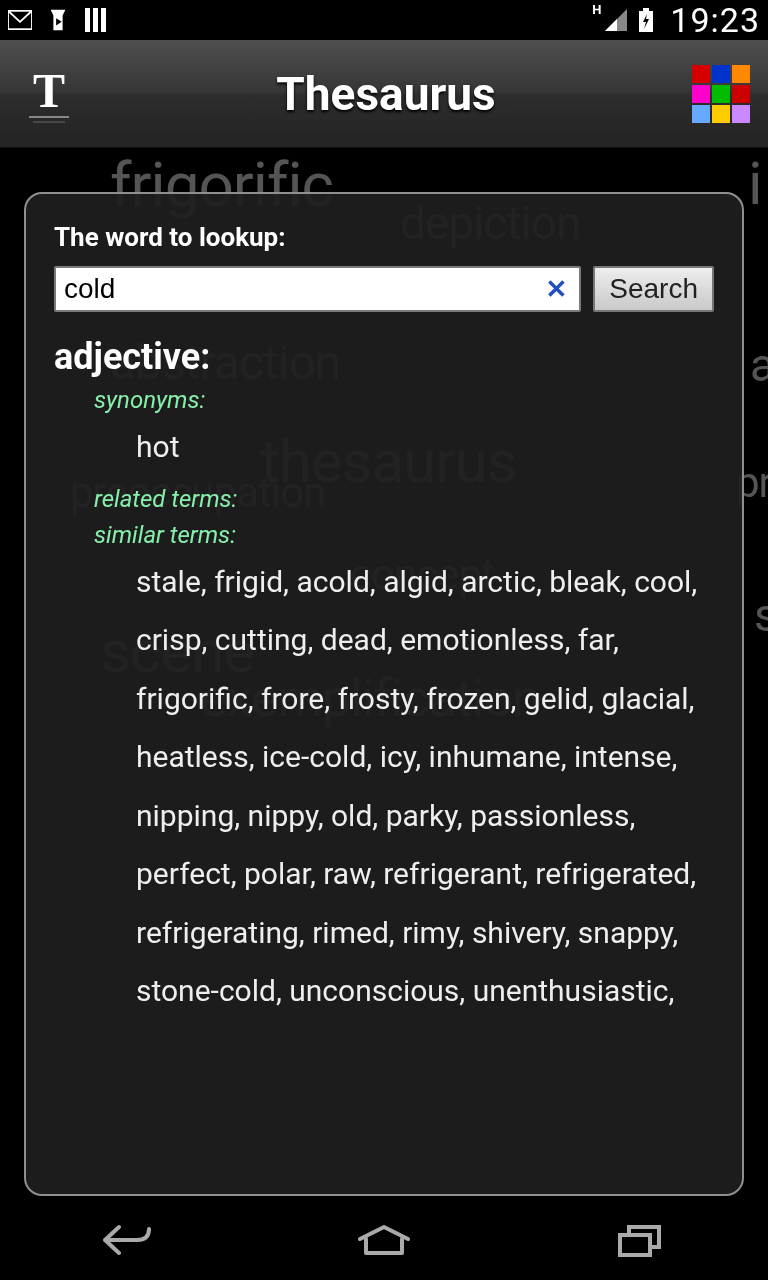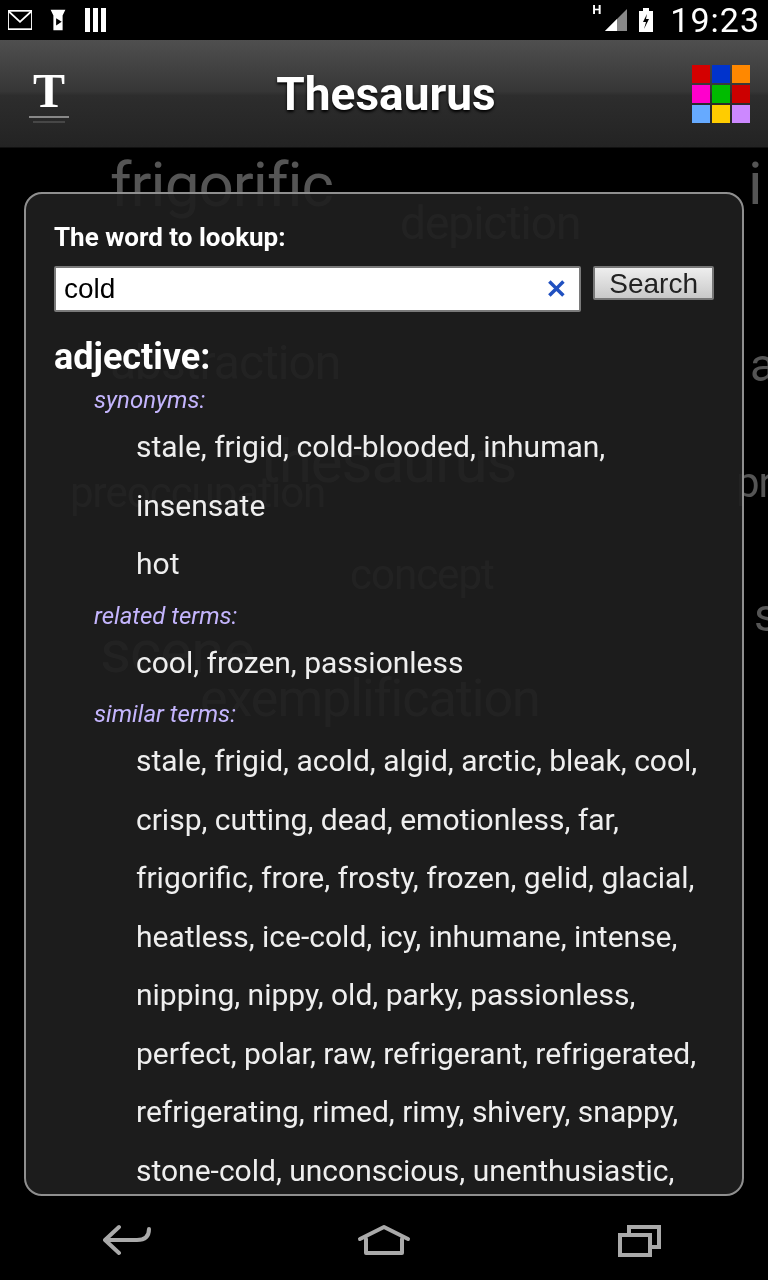--- a/index.html
+++ b/index.html
@@ -24,24 +24,24 @@
   .bg-cloud { position: absolute; left:0; right:0; top:148px; bottom:80px; overflow:hidden; }
   .bg-word { position:absolute; color:#555; font-weight:400; white-space:nowrap; letter-spacing:-1px;}
   
   
   .card { position: absolute; left: 24px; right: 24px; top: 192px; bottom: 84px; border: 2px solid #8f8f8f; border-radius: 18px; background: rgba(30,30,30,0.92); padding: 28px 28px 0 28px; overflow: hidden; }
   .lookup-label { color: #fff; font-size: 26px; font-weight: bold; margin-bottom: 14px;}
   .search-row { display: flex; gap: 12px; margin-bottom: 24px; }
   .search-box { flex: 1; position: relative; background:#fff; border:2px solid #7a7a7a; border-radius:2px; height:46px; display:flex; align-items:center; padding:0 8px;}
   .search-box input { border:none; outline:none; font-size:28px; width:100%; background:transparent; color:#000;}
   .clear-x { color:#2050c0; font-size:26px; font-weight:bold; padding:0 4px;}
-  .search-btn { background: linear-gradient(#eee,#c9c9c9); border:2px solid #777; border-radius:2px; padding: 0 14px; font-size:28px; color:#222; height:34px;}
+  .search-btn { background: linear-gradient(#eee,#c9c9c9); border:2px solid #777; border-radius:2px; padding: 0 14px; font-size:28px; color:#222; height:46px;}
   
   .pos-label { color:#fff; font-weight:bold; font-size:36px; margin-bottom:4px;}
-  .section-label { color:#c4b5fd; font-style:italic; font-size:24px; margin-left:40px; margin-top:8px; margin-bottom:4px;}
+  .section-label { color:#86efac; font-style:italic; font-size:24px; margin-left:40px; margin-top:8px; margin-bottom:4px;}
   .word-list { color:#eee; font-size:30px; line-height:1.95; margin-left:82px; font-weight:400; letter-spacing:0px;}
   
   
   .nav-bar { position:absolute; left:0; right:0; bottom:0; height:80px; background:#000; display:flex; align-items:center; justify-content:space-around;}
   .nav-btn { width:70px; height:40px; display:flex; align-items:center; justify-content:center;}
 </style>
 </head>
 <body>
 
 <div class="status-bar">
@@ -127,24 +127,22 @@
   <div class="search-row">
     <div class="search-box">
       <input type="text" value="cold" style="">
       <span class="clear-x">✕</span>
     </div>
     <button class="search-btn">Search</button>
   </div>
   <div class="pos-label">adjective:</div>
   <div id="sections">
       <div class="section-label">synonyms:</div>
-      <div class="word-list">stale, frigid, cold-blooded, inhuman, insensate</div>
       <div class="word-list">hot</div>
       <div class="section-label">related terms:</div>
-      <div class="word-list">cool, frozen, passionless</div>
       <div class="section-label">similar terms:</div>
       <div class="word-list">stale, frigid, acold, algid, arctic, bleak, cool, crisp, cutting, dead, emotionless, far, frigorific, frore, frosty, frozen, gelid, glacial, heatless, ice-cold, icy, inhumane, intense, nipping, nippy, old, parky, passionless, perfect, polar, raw, refrigerant, refrigerated, refrigerating, rimed, rimy, shivery, snappy, stone-cold, unconscious, unenthusiastic,</div>
     </div>
 </div>
 
 <div class="nav-bar">
   <div class="nav-btn">
     <svg width="50" height="34" viewBox="0 0 50 34">
         <path d="M16 4 L2 17 L16 30 M2 17 L34 17 Q46 17 46 6" fill="none" stroke="#aaa" stroke-width="4" stroke-linecap="round" stroke-linejoin="round"></path>
       </svg>

